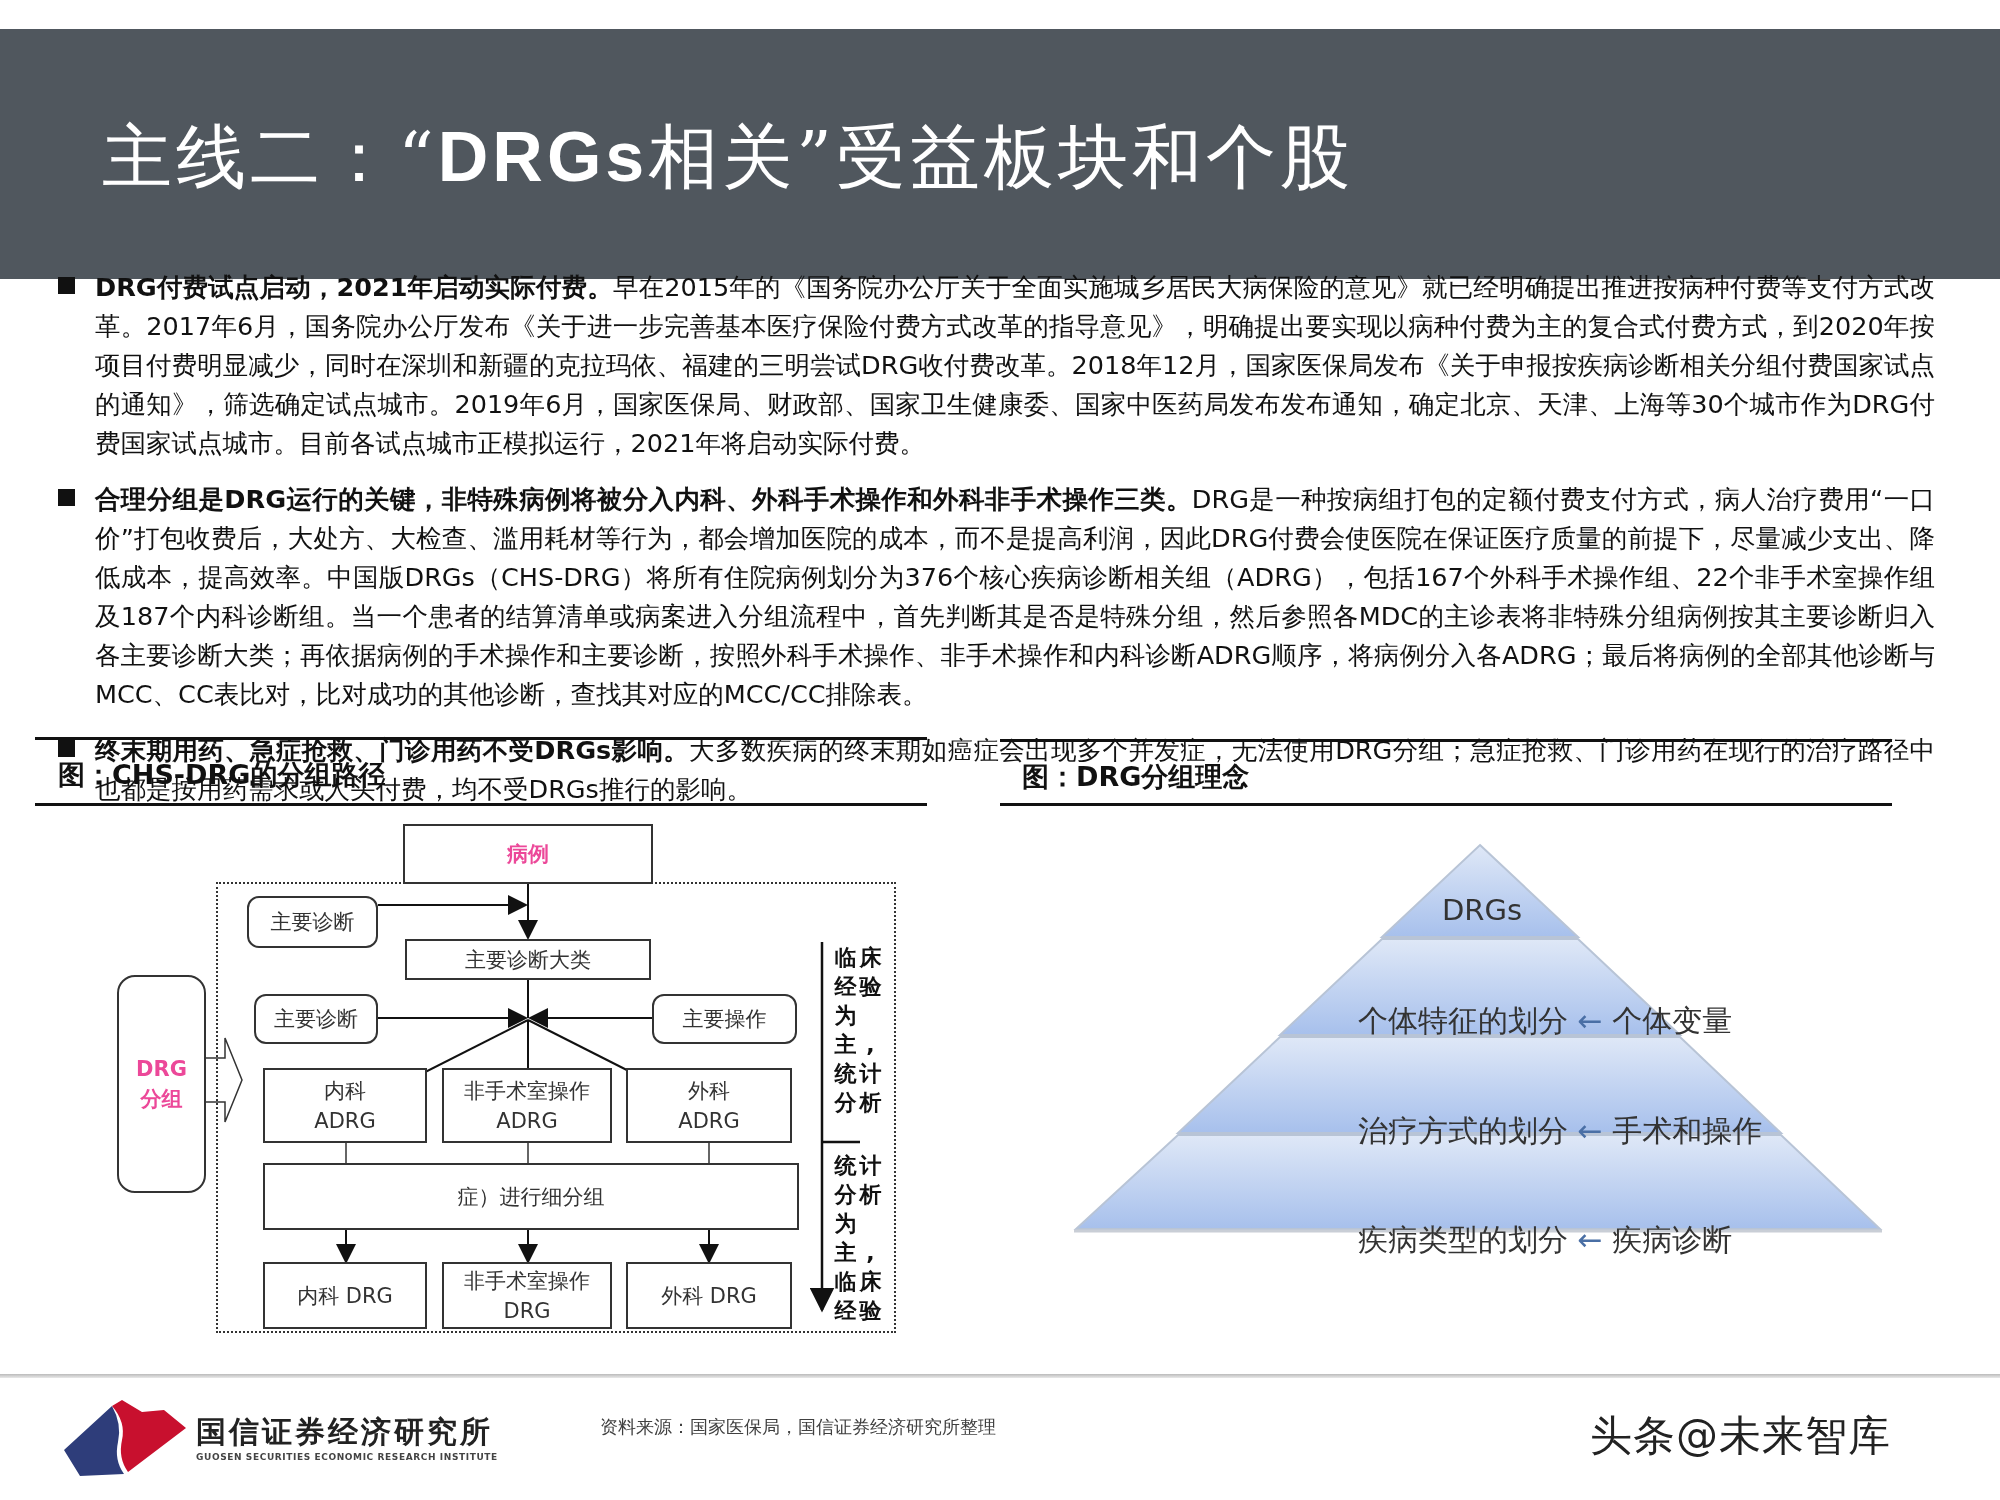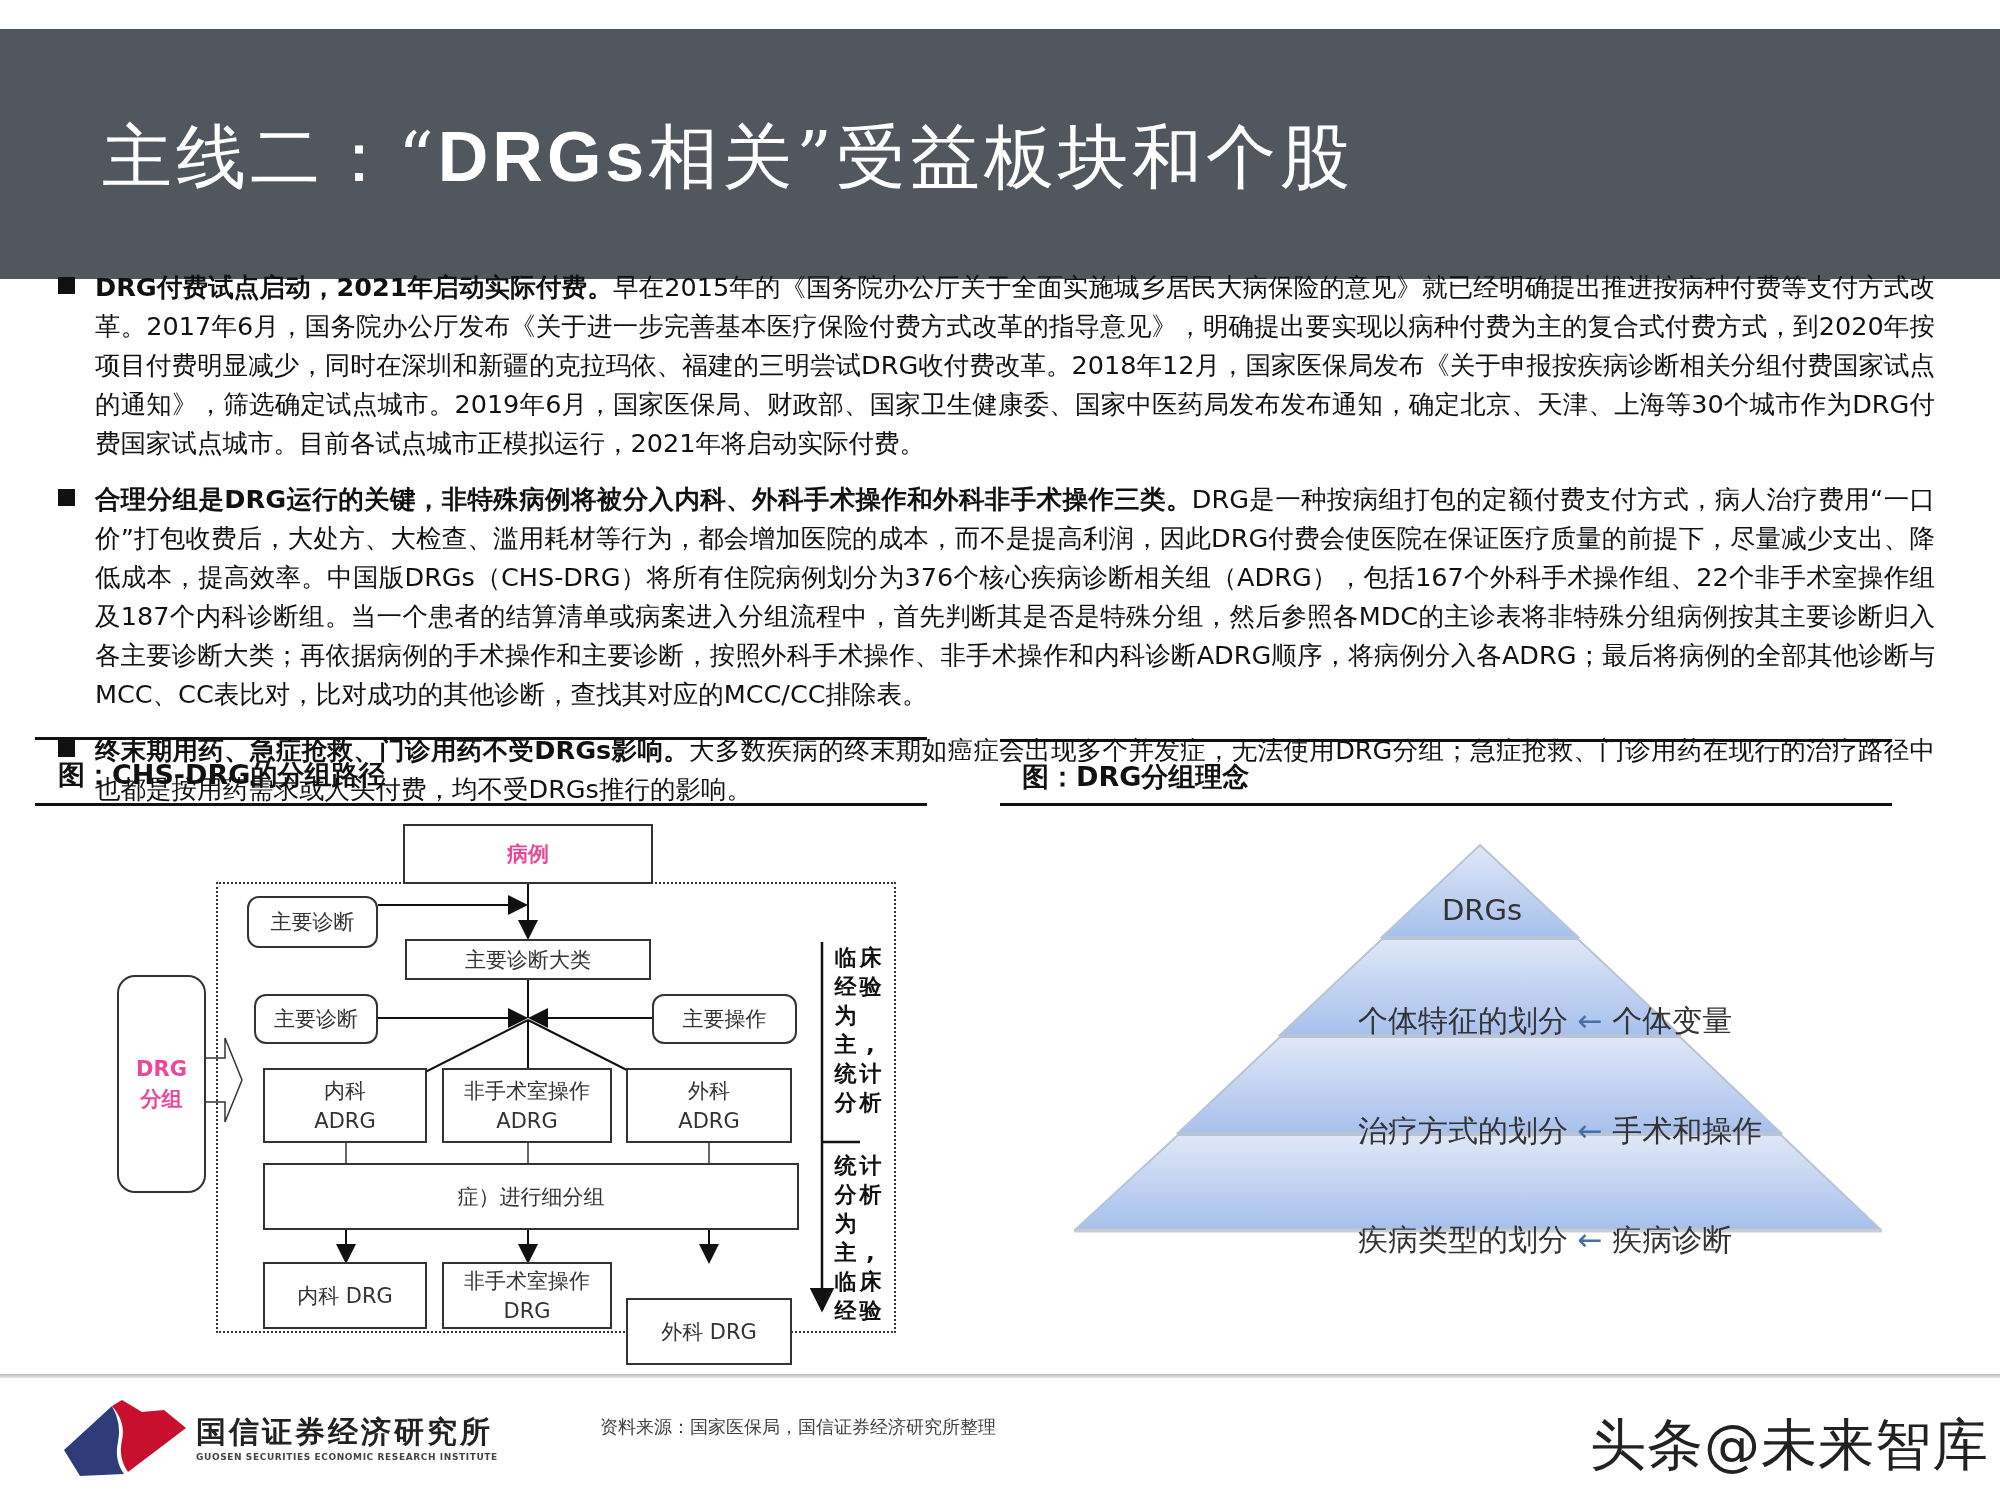--- a/index.html
+++ b/index.html
@@ -29,21 +29,21 @@
   .vlabel span { width: 25px; text-align: center; }
 
   
   .pyr-text { position: absolute; font-size: 30px; color: #333; white-space: nowrap; }
   .pyr-arrow { color: #4a6fa5; }
 
   .footer-line { position: absolute; left: 0; top: 1374px; width: 2000px; height: 4px; background: linear-gradient(#bbb, #e9e9e9); }
   .logo-cn { position: absolute; left: 196px; top: 1412px; font-size: 30px; font-weight: bold; color: #222; letter-spacing: 3px; white-space: nowrap; text-align: center; }
   .logo-en { position: absolute; left: 196px; top: 1452px; font-size: 9px; font-weight: bold; color: #444; letter-spacing: 0.6px; white-space: nowrap; }
   .source { position: absolute; left: 600px; top: 1415px; font-family: "DejaVu Serif", "Liberation Serif", serif; font-size: 18px; color: #404040; white-space: nowrap; }
-  .watermark { position: absolute; left: 1590px; top: 1408px; font-size: 56px; color: #222; white-space: nowrap; letter-spacing: 1px; }
+  .watermark { position: absolute; left: 1590px; top: 1408px; font-size: 42px; color: #222; white-space: nowrap; letter-spacing: 1px; }
 </style>
 </head>
 <body>
 
 <div class="header">
   <div class="title"><span>主线二：“</span><span class="latin">DRGs</span><span>相关”受益板块和个股</span></div>
 </div>
 
 <div class="bullets">
   <p class="bullet">
@@ -141,21 +141,21 @@
       <span>症）进行细分组</span>
   </div>
 
   <div class="fbox" style="left:263px; top:1262px; width:164px; height:67px;">
       <span>内科 DRG</span>
     </div>
   <div class="fbox" style="left:442px; top:1262px; width:170px; height:67px; flex-direction:column;">
     <span>非手术室操作</span>
       <span>DRG</span>
   </div>
-  <div class="fbox" style="left:626px; top:1262px; width:166px; height:67px;margin-top:36px;">
+  <div class="fbox" style="left:626px; top:1262px; width:166px; height:67px;">
       <span>外科 DRG</span>
     </div>
 
   <div class="vlabel" style="left:833px; top:943px;">
     <span>临</span>
       <span>床</span>
     <span>经</span>
       <span>验</span>
     <span>为</span>
       <span></span>

